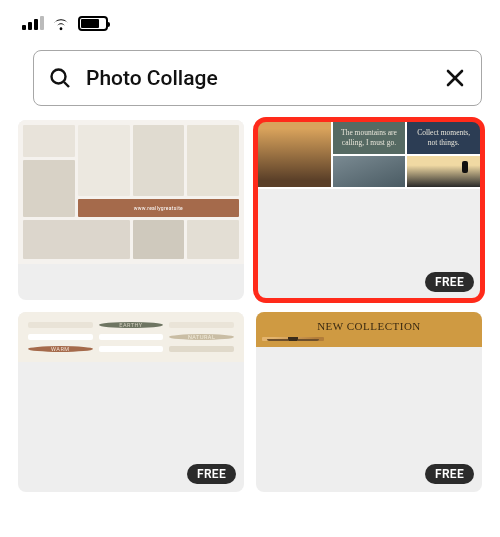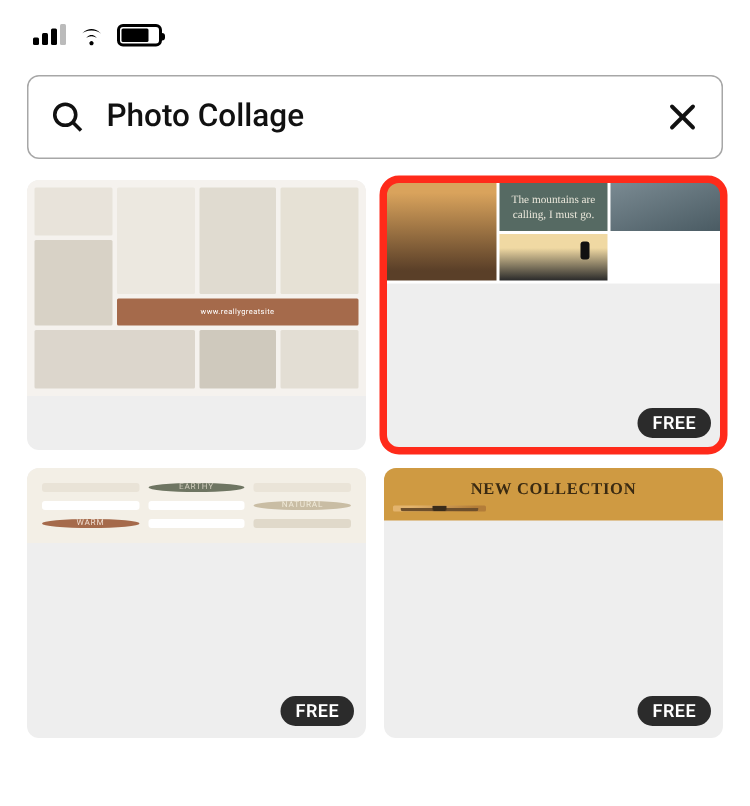--- a/index.html
+++ b/index.html
@@ -41,21 +41,21 @@
       border: 2px solid #000; border-radius: 4px;
       position: relative; display: flex; align-items: center;
       padding: 1px;
     }
     .battery::after {
       content:""; position:absolute; right:-4px; top:4px;
       width:2px; height:5px; background:#000; border-radius:0 2px 2px 0;
     }
     .battery-fill { width:75%; height:100%; background:#000; border-radius:1px; }
 
-    .search-wrap { padding: 6px 18px 14px 18px; }
+    .search-wrap { padding: 6px 18px 14px 18px; margin-left: 15px; }
     .search-box {
       display: flex;
       align-items: center;
       border: 1.5px solid #a7a7a7;
       border-radius: 8px;
       height: 56px;
       padding: 0 14px;
       gap: 14px;
     }
     .search-box svg { width: 24px; height: 24px; }
@@ -167,21 +167,21 @@
     .c3 .g8{background:#fff}
     .c3 .g9{background:#e0d9ca}
 
     
     .c4 {
       background:#cf9a42;
       display:flex; flex-direction:column;
       padding:6px;
     }
     .c4-title {
-      text-align:center;font-size:11px;font-weight:700;
+      text-align:center;font-size:11px;font-weight:400;
       letter-spacing:.5px;color:#3a2a12;padding:2px 0 5px 0;
       font-family: Georgia, serif;
     }
     .c4-grid{
       flex:1;display:grid;
       grid-template-columns:1fr 1.3fr 1fr;
       grid-template-rows:1fr 1fr;
       gap:4px;
     }
     .c4 .ph{background:#d8a756;border-radius:1px;position:relative;overflow:hidden}
@@ -249,20 +249,21 @@
       <div class="tile t7"></div>
         <div class="tile t8"></div>
         <div class="tile t9"></div>
     </div>
   </div>
 
   <div class="card highlight">
     <div class="c2">
       <div class="p a">The mountains are calling, I must go.</div>
       <div class="p b"></div>
+      <div class="p c">Collect moments, not things.</div>
       <div class="p d"></div>
       <div class="p f"></div>
     </div>
     <div class="free-badge">FREE</div>
   </div>
 
   <div class="card">
     <div class="c3">
       <div class="sq g1"></div>
       <div class="circ g2">EARTHY</div>

